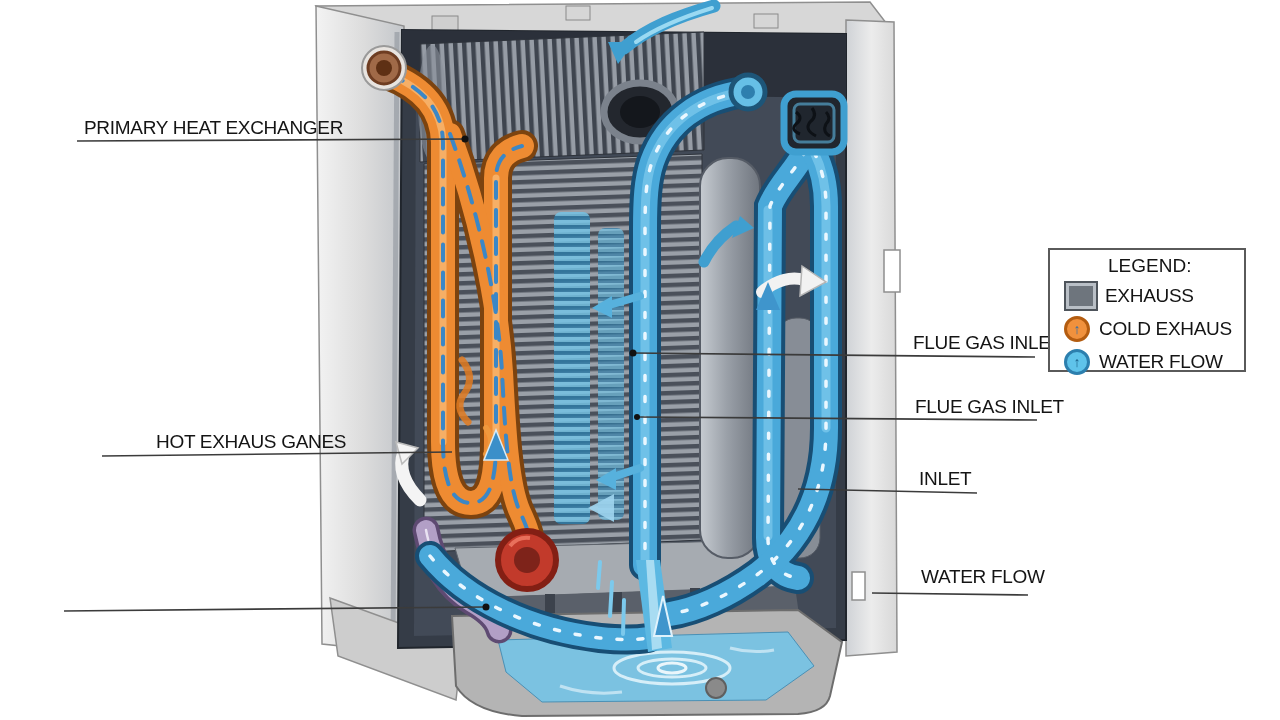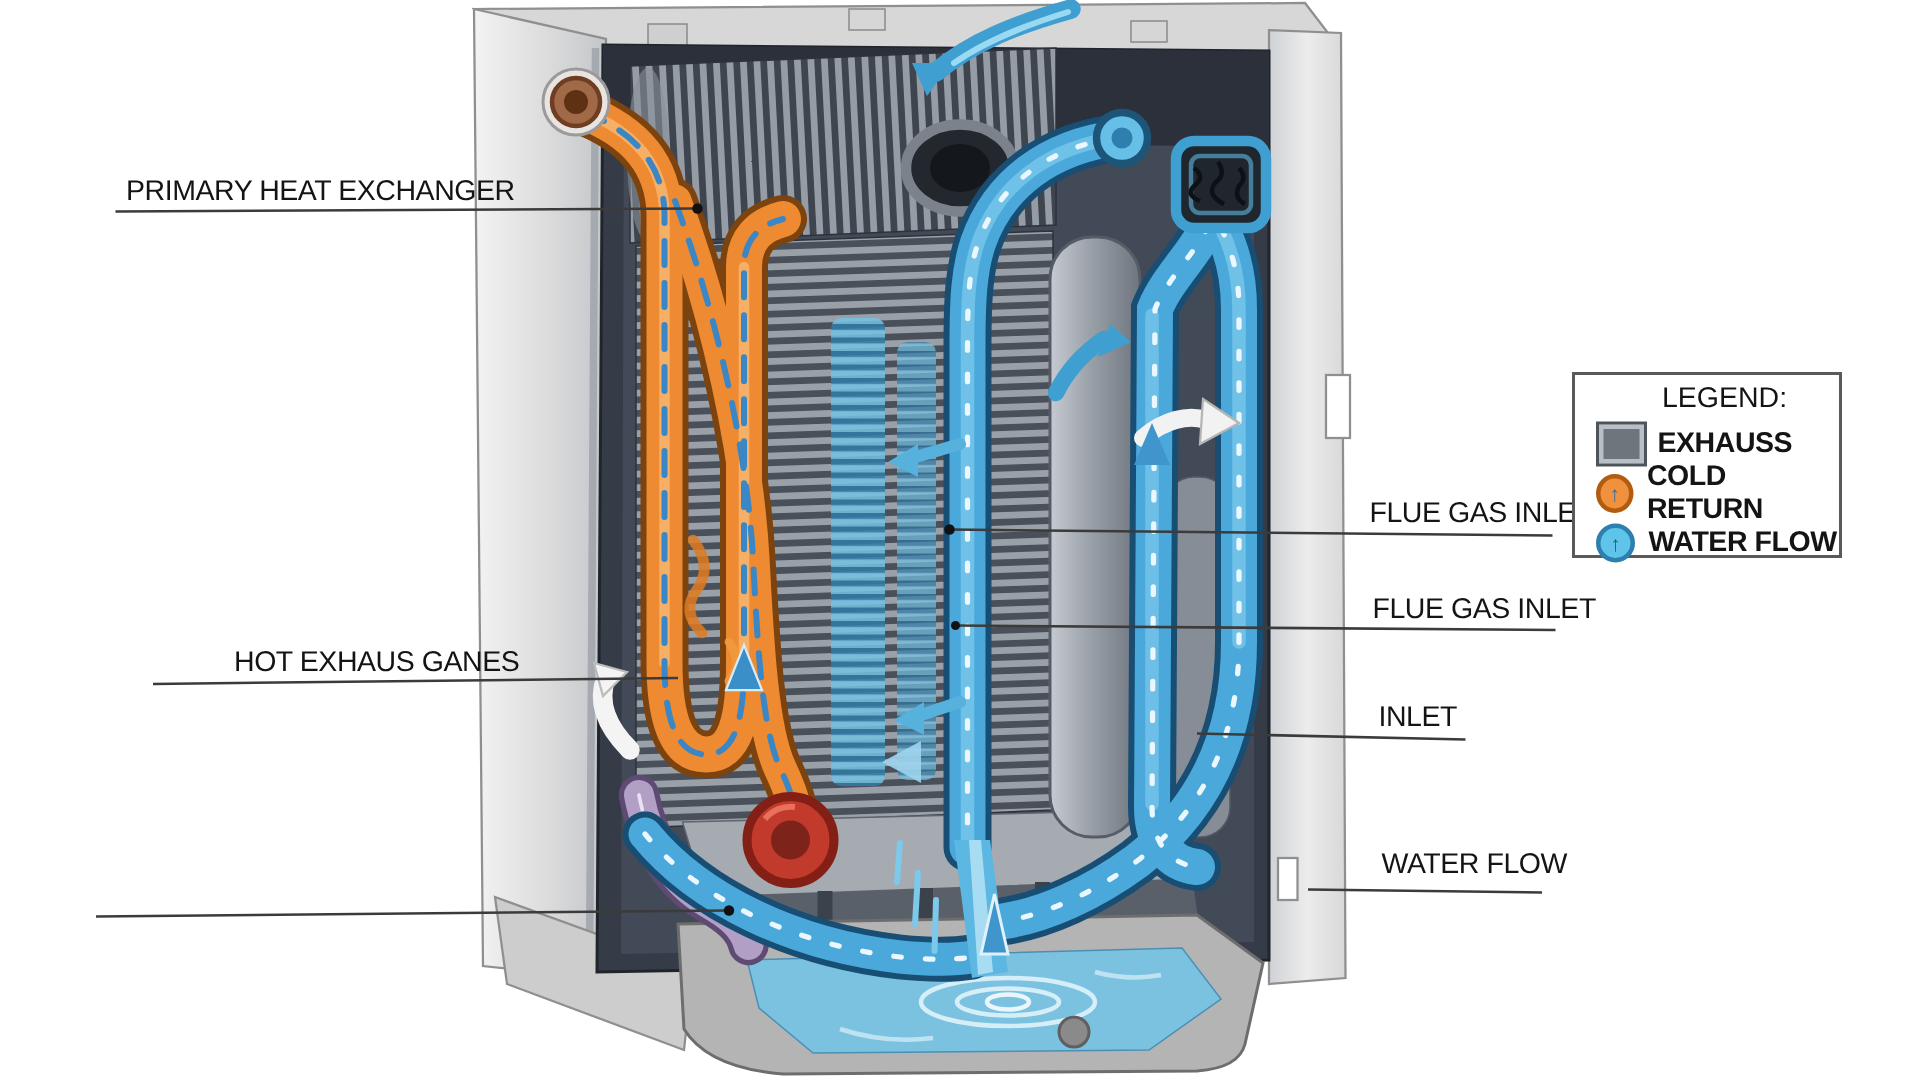--- a/index.html
+++ b/index.html
@@ -6,37 +6,37 @@
   .stage{
     position:relative;width:1280px;height:720px;overflow:hidden;background:#ffffff;
     font-family:"Liberation Sans", sans-serif;
   }
   .stage svg{position:absolute;left:0;top:0;}
   .callout{
     position:absolute;font-size:19px;line-height:21px;color:#141414;
     letter-spacing:-0.3px;white-space:nowrap;font-weight:400;
   }
   .legend{
-    position:absolute;left:1048px;top:248px;width:180px;height:124px;
+    position:absolute;left:1048px;top:248px;width:198px;height:124px;
     background:#ffffff;border:2px solid #5a5a5a;box-sizing:border-box;
     padding:5px 0 0 14px;
   }
   .legend-title{font-size:19px;color:#141414;padding-left:44px;margin-bottom:2px;}
   .legend-row{display:flex;align-items:center;gap:9px;height:33px;}
   .sw-square{
     width:24px;height:20px;background:#6e757d;border:3px solid #b9bfc6;
     box-shadow:0 0 0 2px #4e545b;box-sizing:content-box;margin-left:2px;
   }
   .sw-circle{
     width:26px;height:26px;border-radius:50%;display:flex;align-items:center;
     justify-content:center;font-size:14px;font-weight:bold;box-sizing:border-box;
   }
   .sw-orange{background:#f0913d;border:3px solid #b35c10;color:#2f6da8;}
   .sw-blue{background:#5fc3ea;border:3px solid #2c7fae;color:#195f88;}
-  .legend-label{font-size:19px;color:#141414;letter-spacing:-0.3px;font-weight:bold;}
+  .legend-label{font-size:19px;color:#141414;letter-spacing:-0.3px;}
 </style>
 </head>
 <body>
 
 <div class="stage">
 
   <svg width="1280" height="720" viewBox="0 0 1280 720">
     <defs>
       <linearGradient id="caseL" x1="0" y1="0" x2="1" y2="0">
         <stop offset="0" stop-color="#f3f3f3"></stop>
@@ -243,21 +243,21 @@
   <div class="callout" style="left:921px;top:566px;">WATER FLOW</div>
 
   <div class="legend">
     <div class="legend-title">LEGEND:</div>
     <div class="legend-row">
       <span class="sw-square"></span>
       <span class="legend-label">EXHAUSS</span>
     </div>
     <div class="legend-row">
       <span class="sw-circle sw-orange">↑</span>
-      <span class="legend-label">COLD RETURN</span>
+      <span class="legend-label">COLD EXHAUS</span>
     </div>
     <div class="legend-row">
       <span class="sw-circle sw-blue">↑</span>
       <span class="legend-label">WATER FLOW</span>
     </div>
   </div>
 
 </div>
 
 </body></html>

